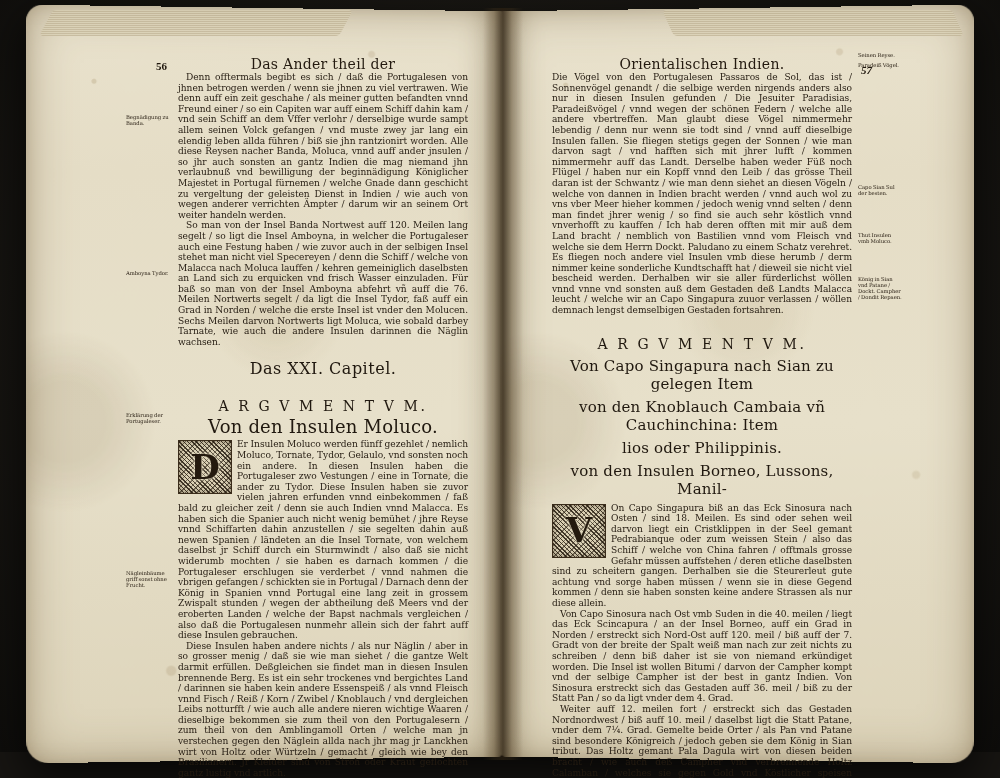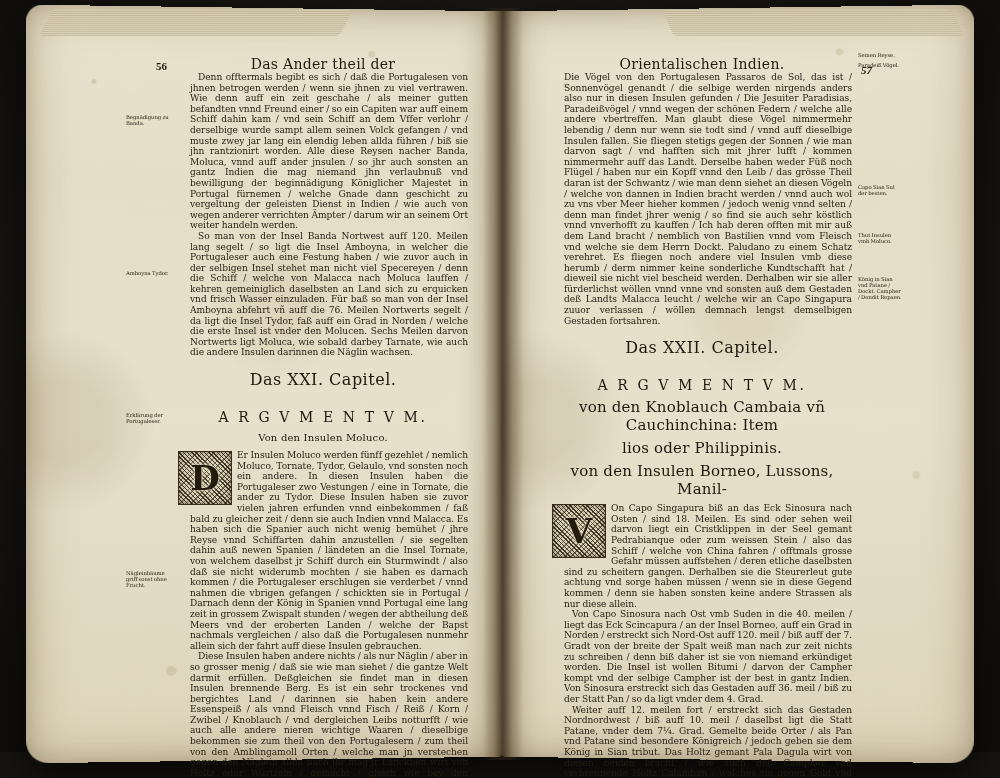--- a/index.html
+++ b/index.html
@@ -90,40 +90,40 @@
 
   .body{
     font-size:9.1px;line-height:10.6px;text-align:justify;
     font-family:"DejaVu Serif", serif;
     color:#241b11;
     -webkit-font-smoothing:none;
     text-rendering:optimizeLegibility;
     word-spacing:-.3px;
     letter-spacing:-.05px;
   }
-  .body p{margin:0 0 0 12px;text-indent:8px;}
+  .body p{margin:0 0 0 0;text-indent:8px;}
   .body p.noind{text-indent:0;}
 
   
   .marg{
     position:absolute;width:44px;font-size:5.3px;line-height:6.1px;
     font-family:"DejaVu Serif", serif;color:#2a2015;text-align:left;
   }
   .marg.l{left:-52px;}
   .marg.r{right:-50px;text-align:left;}
 
   
   .chaphead{
     text-align:center;margin-top:12px;
     font-family:"DejaVu Serif", serif;
   }
   .chaphead .cap{font-size:16px;letter-spacing:.5px;}
   .chaphead .arg{font-size:14px;letter-spacing:2.6px;margin-top:20px;}
   .chaphead .ttl{
-    font-size:10px;line-height:15px;margin-top:5px;letter-spacing:.2px;
+    font-size:18px;line-height:15px;margin-top:5px;letter-spacing:.2px;
   }
   .chaphead .ttl.big{font-size:15px;line-height:18px;}
 
   
   .dropcap{
     float:left;width:52px;height:52px;margin:1px 5px 0 0;
     background:
       repeating-linear-gradient(45deg, rgba(40,30,18,.85) 0 1px, rgba(40,30,18,0) 1px 3px),
       repeating-linear-gradient(-45deg, rgba(40,30,18,.55) 0 1px, rgba(40,30,18,0) 1px 4px),
       #d9cfb2;
@@ -204,22 +204,22 @@
         <div class="folio r">57</div>
       </div>
 
       <div class="body">
         <div class="marg r" style="top:10px;">Paradeiß Vögel.</div>
         <div class="marg r" style="top:180px;">Thut Insulen vmb Moluco.</div>
         <p class="noind">Die Vögel von den Portugalesen Passaros de Sol, das ist / Sonnenvögel genandt / die selbige werden nirgends anders also nur in diesen Insulen gefunden / Die Jesuiter Paradisias, Paradeißvögel / vnnd wegen der schönen Federn / welche alle andere vbertreffen. Man glaubt diese Vögel nimmermehr lebendig / denn nur wenn sie todt sind / vnnd auff dieselbige Insulen fallen. Sie fliegen stetigs gegen der Sonnen / wie man darvon sagt / vnd hafften sich mit jhrer lufft / kommen nimmermehr auff das Landt. Derselbe haben weder Füß noch Flügel / haben nur ein Kopff vnnd den Leib / das grösse Theil daran ist der Schwantz / wie man denn siehet an diesen Vögeln / welche von dannen in Indien bracht werden / vnnd auch wol zu vns vber Meer hieher kommen / jedoch wenig vnnd selten / denn man findet jhrer wenig / so find sie auch sehr köstlich vnnd vnverhofft zu kauffen / Ich hab deren offten mit mir auß dem Land bracht / nemblich von Bastilien vnnd vom Fleisch vnd welche sie dem Herrn Dockt. Paludano zu einem Schatz verehret. Es fliegen noch andere viel Insulen vmb diese herumb / derm nimmer keine sonderliche Kundtschafft hat / dieweil sie nicht viel bescheid werden. Derhalben wir sie aller fürderlichst wöllen vnnd vnne vnd sonsten auß dem Gestaden deß Landts Malacca leucht / welche wir an Capo Singapura zuuor verlassen / wöllen demnach lengst demselbigen Gestaden fortsahren.</p>
       </div>
 
       <div class="chaphead">
-        <div class="cap">Das XXII. Capitel.</div>
         <div class="arg">A R G V M E N T V M.</div>
+        <div class="ttl big">Von Capo Singapura nach Sian zu gelegen Item</div>
         <div class="ttl big">von den Knoblauch Cambaia vñ Cauchinchina: Item</div>
         <div class="ttl big">lios oder Philippinis.</div>
         <div class="ttl big">von den Insulen Borneo, Lussons, Manil-</div>
       </div>
 
       <div class="body tight">
         <div class="marg r" style="top:0px;">Seinen Reyse.</div>
         <div class="marg r" style="top:132px;">Capo Sian Sul der besten.</div>
         <div class="marg r" style="top:224px;">König in Sian vnd Patane / Dockt. Campher / Dondit Repaen.</div>
 

